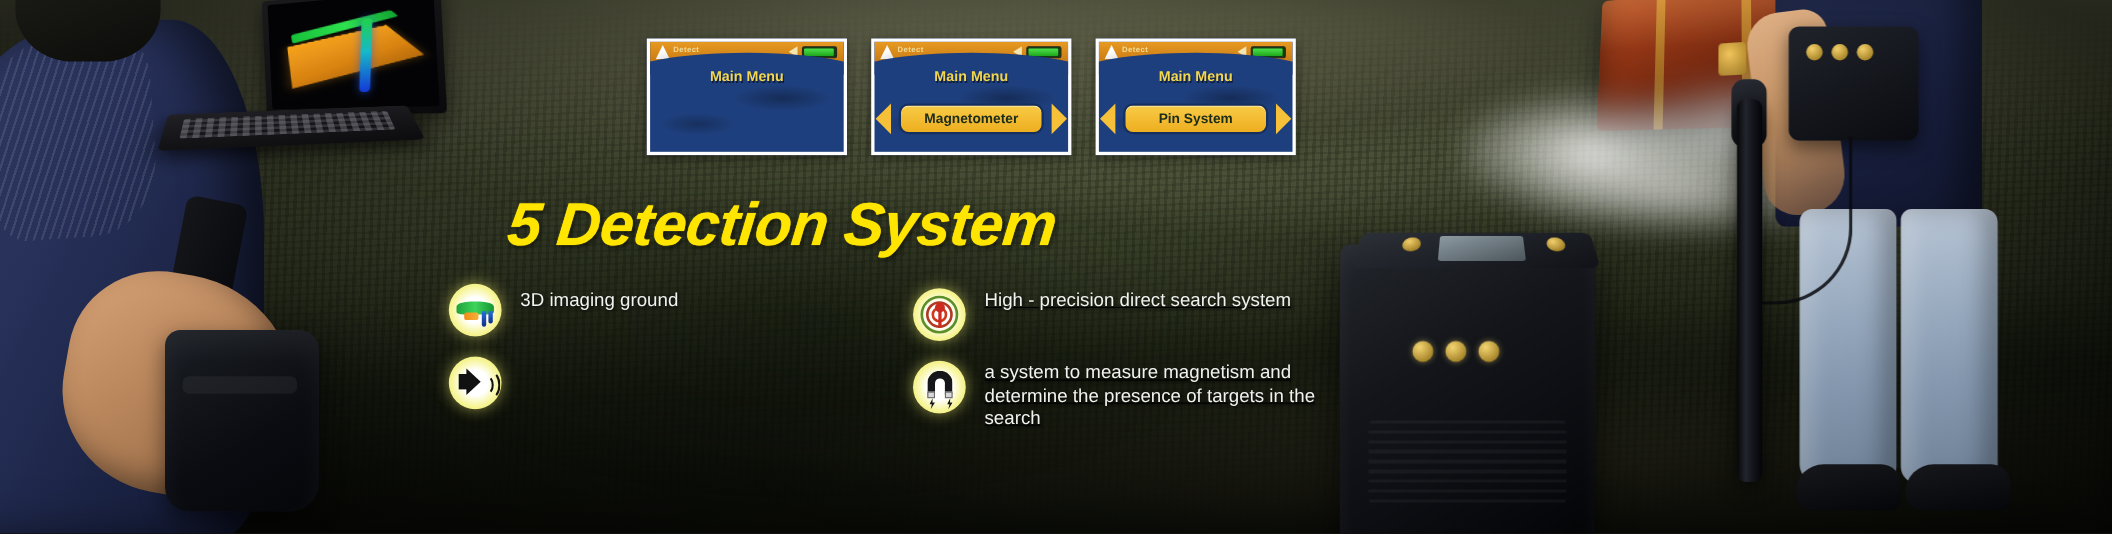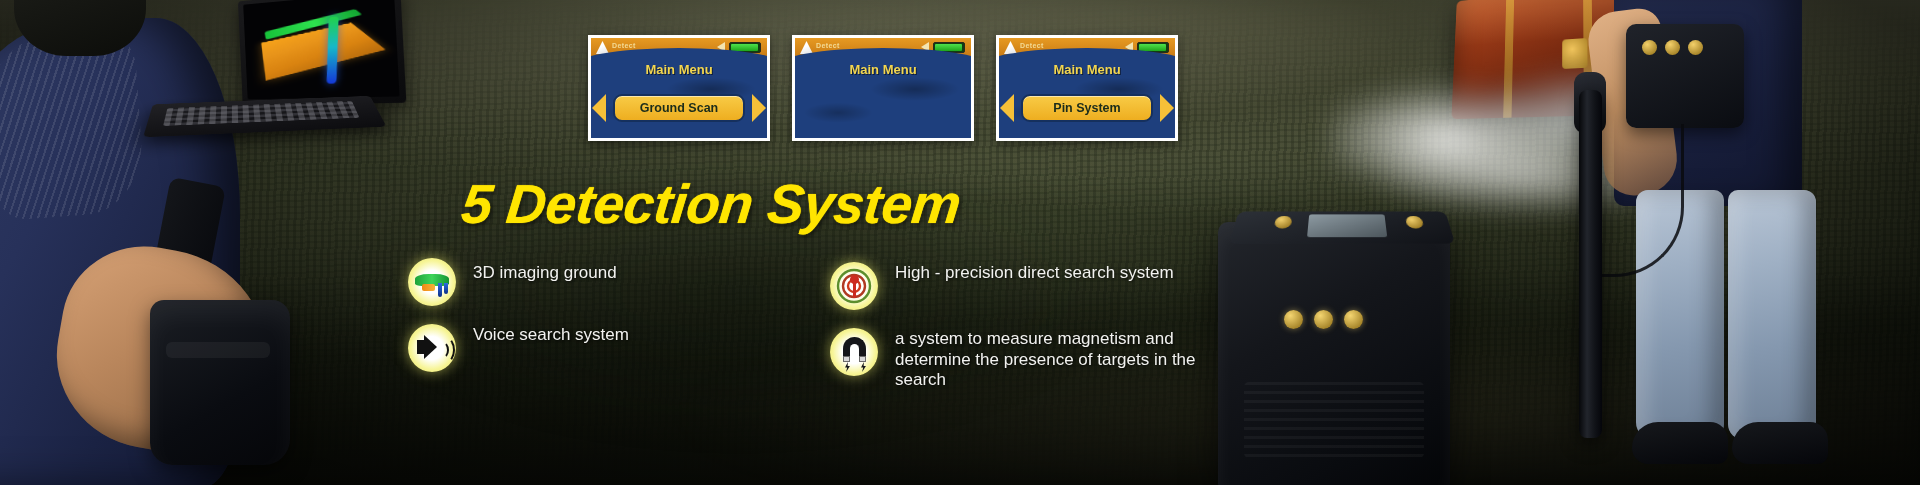--- a/index.html
+++ b/index.html
@@ -334,21 +334,21 @@
     font-size:55px;font-weight:bold;font-style:italic;
     color:#ffe500;
     letter-spacing:-0.5px;
     text-shadow:0 0 1px #ffe500, 2px 2px 5px rgba(0,0,0,.55);
     transform:skewX(-6deg);
   }
 
   
   .feat-col{position:absolute;}
   #col-left{left:408px;top:258px;width:400px;}
-  #col-right{left:830px;top:262px;width:420px;}
+  #col-right{left:830px;top:262px;width:420px;text-decoration:underline;}
   .feat{
     display:flex;align-items:flex-start;gap:17px;
     margin-bottom:18px;
   }
   .feat-icon{
     flex:none;width:48px;height:48px;border-radius:50%;
     background:radial-gradient(circle at 50% 50%, #ffffff 34%, #f7f59a 62%, #e9e24a 100%);
     box-shadow:0 0 14px rgba(240,238,110,.55);
     position:relative;overflow:hidden;
   }
@@ -500,36 +500,36 @@
 
     <div class="menu-panel">
       <div class="menu-statusbar">
         <span class="ms-logo"></span>
         <span class="ms-logo-txt">Detect</span>
         <span class="ms-speaker"></span>
         <span class="ms-batt"></span>
       </div>
       <div class="menu-ghost"></div>
       <div class="menu-title">Main Menu</div>
-      <div class="menu-row">
-        <span class="arrow-l"></span>
-        <span class="menu-btn">Ground Scan</span>
-        <span class="arrow-r"></span>
-      </div>
     </div>
 
     <div class="menu-panel">
       <div class="menu-statusbar">
         <span class="ms-logo"></span>
         <span class="ms-logo-txt">Detect</span>
         <span class="ms-speaker"></span>
         <span class="ms-batt"></span>
       </div>
       <div class="menu-ghost"></div>
       <div class="menu-title">Main Menu</div>
+      <div class="menu-row">
+        <span class="arrow-l"></span>
+        <span class="menu-btn">Magnetometer</span>
+        <span class="arrow-r"></span>
+      </div>
     </div>
 
     <div class="menu-panel">
       <div class="menu-statusbar">
         <span class="ms-logo"></span>
         <span class="ms-logo-txt">Detect</span>
         <span class="ms-speaker"></span>
         <span class="ms-batt"></span>
       </div>
       <div class="menu-ghost"></div>
@@ -559,21 +559,20 @@
 
 
     <div class="feat">
       <span class="feat-icon">
         <span class="ic-speaker-body"></span>
         <span class="ic-speaker-cone"></span>
         <span class="ic-wavearc" style="left:27px;top:17px;width:10px;height:14px;"></span>
         <span class="ic-wavearc" style="left:29px;top:13px;width:14px;height:22px;"></span>
         <span class="ic-wavearc" style="left:31px;top:9px;width:18px;height:30px;"></span>
       </span>
-      <span class="feat-text">Voice search system</span>
     </div>
 
   </div>
 
   <div class="feat-col" id="col-right">
 
     <div class="feat">
       <span class="feat-icon">
         <svg viewBox="0 0 48 48" style="position:absolute;inset:0;">
           <circle cx="24" cy="24" r="16" fill="none" stroke="#5c8e2c" stroke-width="2.4"></circle>

